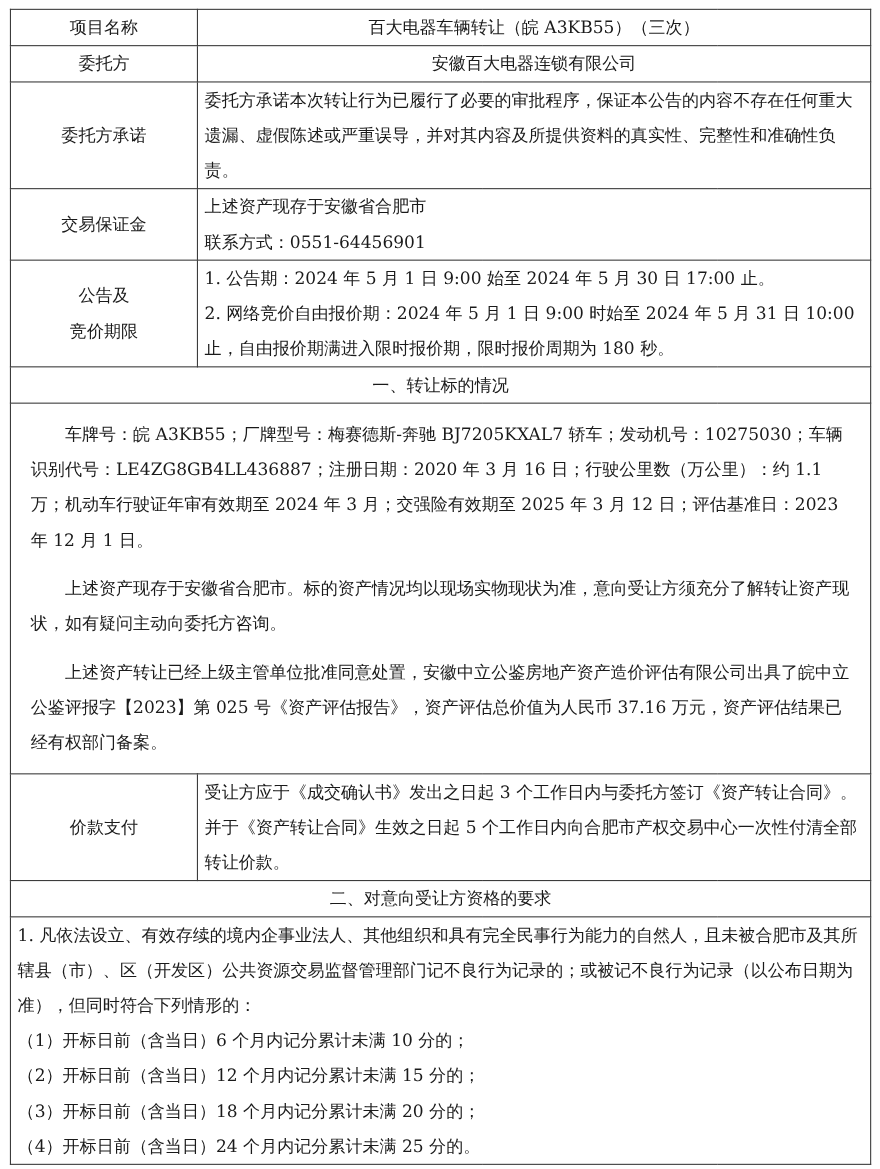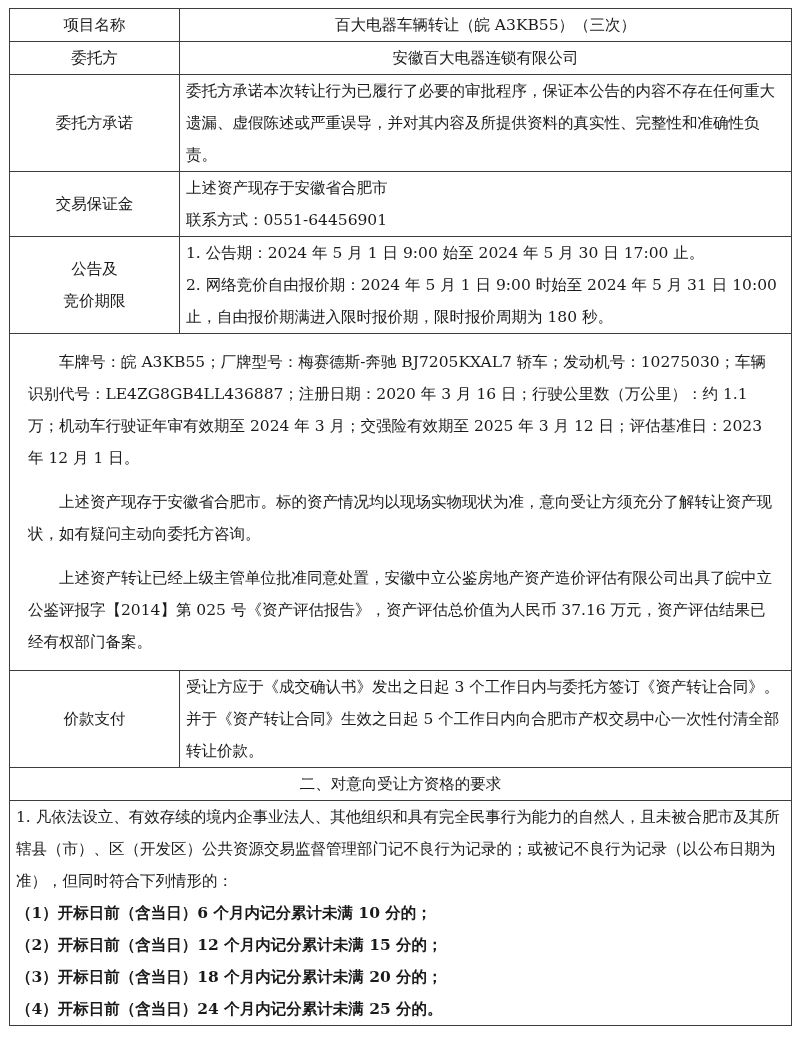--- a/index.html
+++ b/index.html
@@ -19,21 +19,21 @@
     vertical-align: middle;
     line-height: 32px;
   }
   td.label { text-align: center; letter-spacing: 0; }
   td.center { text-align: center; }
   td.multi { line-height: 31.5px; padding-top: 1px; padding-bottom: 1px; }
   td.section { text-align: center; }
   td.body { padding: 2px 6px; line-height: 31.5px; }
   .para { text-indent: 2em; margin: 12px; }
   .line { margin: 0; }
-  .item { margin: 0; font-weight: bold; }
+  .item { margin: 0; }
 </style>
 </head>
 <body>
 
 <div class="doc">
   <table class="grid">
     <colgroup>
       <col style="width:170px">
       <col style="width:259px">
       <col style="width:213px">
@@ -69,26 +69,29 @@
       <td class="label">
         <div>公告及</div>
         <div>竞价期限</div>
       </td>
       <td class="multi" colspan="3">
         <p class="line">1. 公告期：2024 年 5 月 1 日 9:00 始至 2024 年 5 月 30 日 17:00 止。</p>
         <p class="line">2. 网络竞价自由报价期：2024 年 5 月 1 日 9:00 时始至 2024 年 5 月 31 日 10:00 止，自由报价期满进入限时报价期，限时报价周期为 180 秒。</p>
       </td>
     </tr>
 
+    <tr style="height:32px">
+      <td class="section" colspan="4">一、转让标的情况</td>
+    </tr>
 
     <tr style="height:283px">
       <td class="body" colspan="4">
         <p class="para">车牌号：皖 A3KB55；厂牌型号：梅赛德斯-奔驰 BJ7205KXAL7 轿车；发动机号：10275030；车辆识别代号：LE4ZG8GB4LL436887；注册日期：2020 年 3 月 16 日；行驶公里数（万公里）：约 1.1 万；机动车行驶证年审有效期至 2024 年 3 月；交强险有效期至 2025 年 3 月 12 日；评估基准日：2023 年 12 月 1 日。</p>
         <p class="para">上述资产现存于安徽省合肥市。标的资产情况均以现场实物现状为准，意向受让方须充分了解转让资产现状，如有疑问主动向委托方咨询。</p>
-        <p class="para">上述资产转让已经上级主管单位批准同意处置，安徽中立公鉴房地产资产造价评估有限公司出具了皖中立公鉴评报字【2014】第 025 号《资产评估报告》，资产评估总价值为人民币 37.16 万元，资产评估结果已经有权部门备案。</p>
+        <p class="para">上述资产转让已经上级主管单位批准同意处置，安徽中立公鉴房地产资产造价评估有限公司出具了皖中立公鉴评报字【2023】第 025 号《资产评估报告》，资产评估总价值为人民币 37.16 万元，资产评估结果已经有权部门备案。</p>
       </td>
     </tr>
 
 
     <tr style="height:95px">
       <td class="label">价款支付</td>
       <td class="multi" colspan="3">受让方应于《成交确认书》发出之日起 3 个工作日内与委托方签订《资产转让合同》。并于《资产转让合同》生效之日起 5 个工作日内向合肥市产权交易中心一次性付清全部转让价款。</td>
     </tr>
 
     <tr style="height:32px">

